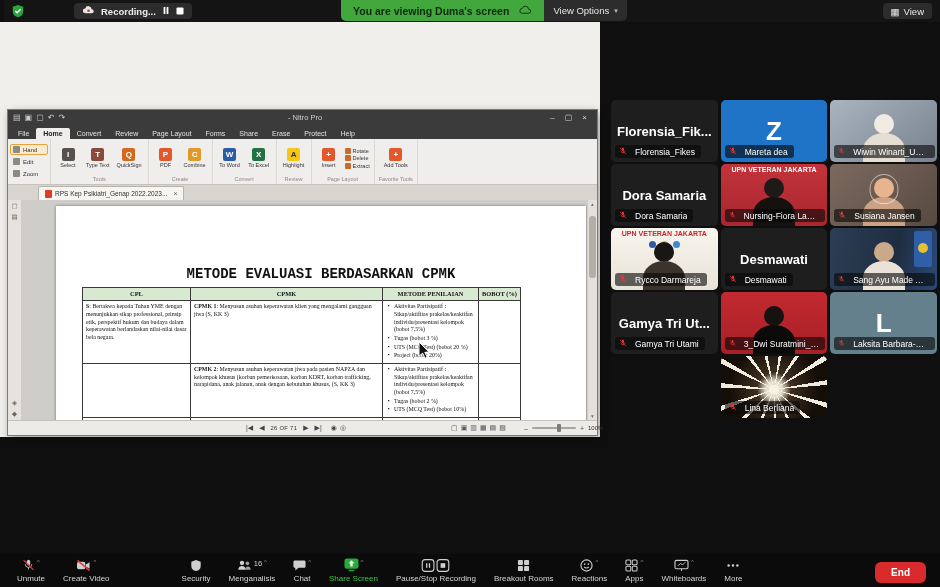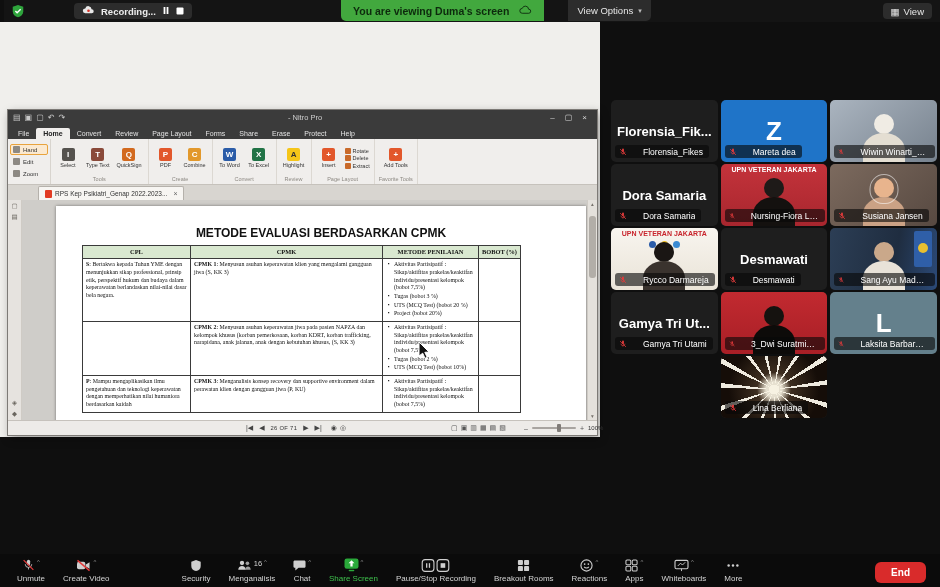--- a/index.html
+++ b/index.html
@@ -7,21 +7,21 @@
        font-family:"Liberation Sans",sans-serif;-webkit-font-smoothing:antialiased;}
   
   .topbar{position:absolute;left:4px;top:0;right:0;height:22px;background:#141414;z-index:30;}
   .tb-shield{position:absolute;left:7px;top:4px;}
   .rec-pill{position:absolute;left:70px;top:3px;height:16px;background:#2c2c2c;border-radius:4px;
             display:flex;align-items:center;gap:6px;padding:0 8px;color:#ececec;font-size:9.5px;font-weight:bold;}
   .banner{position:absolute;left:337px;top:0;height:21px;display:flex;}
   .banner-green{background:#42a83e;color:#0d2a0d;font-size:10.5px;font-weight:bold;display:flex;
                 align-items:center;gap:10px;padding:0 12px;border-radius:0 0 0 5px;}
   .view-options{background:#2c2c2c;color:#e6e6e6;font-size:9.5px;display:flex;align-items:center;gap:5px;
-                padding:0 9px;border-radius:0 0 5px 0;cursor:default;margin-left:24px;}
+                padding:0 9px;border-radius:0 0 5px 0;cursor:default;}
   .view-btn{position:absolute;right:8px;top:3px;height:16px;background:#2c2c2c;border-radius:4px;color:#e6e6e6;
             font-size:9.5px;display:flex;align-items:center;gap:4px;padding:0 8px;}
   .chev-down{font-size:7px;color:#bdbdbd;}
   
   .shared{position:absolute;left:0;top:22px;width:600px;height:415px;background:#f0efec;}
   .nitro{position:absolute;left:8px;top:88px;width:589px;height:325px;background:#f0eeec;
          box-shadow:0 0 0 1px #7d7a76,2px 3px 9px rgba(0,0,0,.4);display:flex;flex-direction:column;}
   .ntitle{height:15px;background:#3b3b3b;display:flex;align-items:center;color:#d8d8d8;font-size:7.5px;padding:0 5px;}
   .qicons{display:flex;gap:4px;color:#c9c9c9;font-size:8px;line-height:1;}
   .qicons span{cursor:default;}
@@ -51,21 +51,21 @@
   .doctab{background:#f7f5f2;border:1px solid #b5b1ab;border-bottom:none;border-radius:2px 2px 0 0;
           display:flex;align-items:center;gap:3px;font-size:6.5px;color:#333;padding:0 6px;height:13px;}
   .pdficon{width:7px;height:8px;background:#e23b23;border-radius:1px;flex:none;}
   .tabclose{color:#666;font-size:7px;margin-left:3px;}
   .nbody{flex:1;display:flex;min-height:0;}
   .nsidebar{width:13px;background:#e6e3df;border-right:1px solid #cfcbc5;display:flex;flex-direction:column;
             align-items:center;padding:3px 0;gap:4px;font-size:6.5px;color:#6a665f;line-height:1;}
   .nsidebar .sp{flex:1;}
   .canvas{flex:1;background:#cfcdc9;position:relative;overflow:hidden;}
   .page{position:absolute;left:34px;top:6px;right:11px;height:620px;background:#fff;box-shadow:0 0 3px rgba(0,0,0,.45);}
-  .doc-title{margin-top:20px;text-align:center;font-family:Liberation Sans, sans-serif;font-weight:bold;font-size:12px;color:#111;}
+  .doc-title{margin-top:60px;text-align:center;font-family:Liberation Mono, monospace;font-weight:bold;font-size:14px;color:#111;}
   table.doc{border-collapse:collapse;margin:5px 0 0 26px;width:438px;table-layout:fixed;
             font-family:"Liberation Serif",serif;font-size:5.9px;color:#111;}
   table.doc th,table.doc td{border:0.8px solid #3a3a3a;padding:2px 3px;vertical-align:top;line-height:1.3;word-wrap:break-word;}
   table.doc thead th{background:#d9e8d0;text-align:center;font-weight:bold;font-size:6.4px;vertical-align:middle;}
   ul.bullets{margin:0;padding:0 0 0 8px;list-style:none;}
   ul.bullets li{position:relative;margin-bottom:1px;}
   ul.bullets li::before{content:"▪";position:absolute;left:-6px;top:0;font-size:4.5px;}
   .vscroll{position:absolute;right:0;top:0;bottom:0;width:9px;background:#e4e1dc;border-left:1px solid #cfcbc5;}
   .vthumb{position:absolute;left:1px;right:1px;top:16px;height:62px;background:#b2aea8;border-radius:3px;}
   .varrow{position:absolute;left:0;right:0;text-align:center;font-size:5.5px;color:#77736d;}
@@ -99,21 +99,21 @@
          background:radial-gradient(ellipse at 45% 35%,#4d7c3c,#2f5426 68%,rgba(0,0,0,0) 74%);}
   .flag{position:absolute;right:5px;top:3px;width:18px;height:36px;background:#2f5fa8;border-radius:2px;}
   .flag::after{content:"";position:absolute;left:4px;top:12px;width:10px;height:10px;border-radius:50%;background:#e8c030;}
   .fshield{position:absolute;left:50%;top:16%;width:27px;height:28px;border:1px solid rgba(255,255,255,.55);
            border-radius:50% 50% 45% 45%;transform:translateX(-50%);}
   .flower{position:absolute;inset:0;
           background:radial-gradient(circle at 50% 54%,#f7f2e2 0 5px,rgba(247,242,226,.9) 5px 8px,rgba(247,242,226,0) 17px),
                      repeating-conic-gradient(from 8deg at 50% 54%,rgba(250,246,235,.95) 0deg 5deg,rgba(250,246,235,0) 5deg 24deg),
                      radial-gradient(circle at 50% 54%,rgba(115,85,55,.65),#150d08 72%);}
   .tname{position:absolute;left:4px;bottom:4px;background:rgba(8,8,8,.62);border-radius:3px;
-         padding:1.5px 6px 1.5px 4px;display:flex;align-items:center;gap:16px;max-width:94%;box-sizing:border-box;}
+         padding:1.5px 6px 1.5px 4px;display:flex;align-items:flex-start;gap:8px;max-width:94%;box-sizing:border-box;}
   .tname span{color:#fff;font-size:8.5px;white-space:nowrap;overflow:hidden;text-overflow:ellipsis;}
   
   .toolbar{position:absolute;left:0;right:0;bottom:0;height:33px;background:#0b0b0b;display:flex;align-items:center;padding:0 8px;z-index:30;}
   .titem{display:flex;flex-direction:column;align-items:center;justify-content:center;gap:2px;color:#d5d5d5;
          font-size:8px;padding:0 9px;height:100%;cursor:default;}
   .titem .irow{height:14px;display:flex;align-items:center;gap:2px;}
   .titem .lbl{white-space:nowrap;}
   .titem.accent .lbl{color:#3ec24d;}
   .tchev{color:#8f8f8f;font-size:6px;align-self:flex-start;margin-top:1px;}
   .tbadge{color:#d5d5d5;font-size:7.5px;align-self:flex-start;margin-top:1px;}

